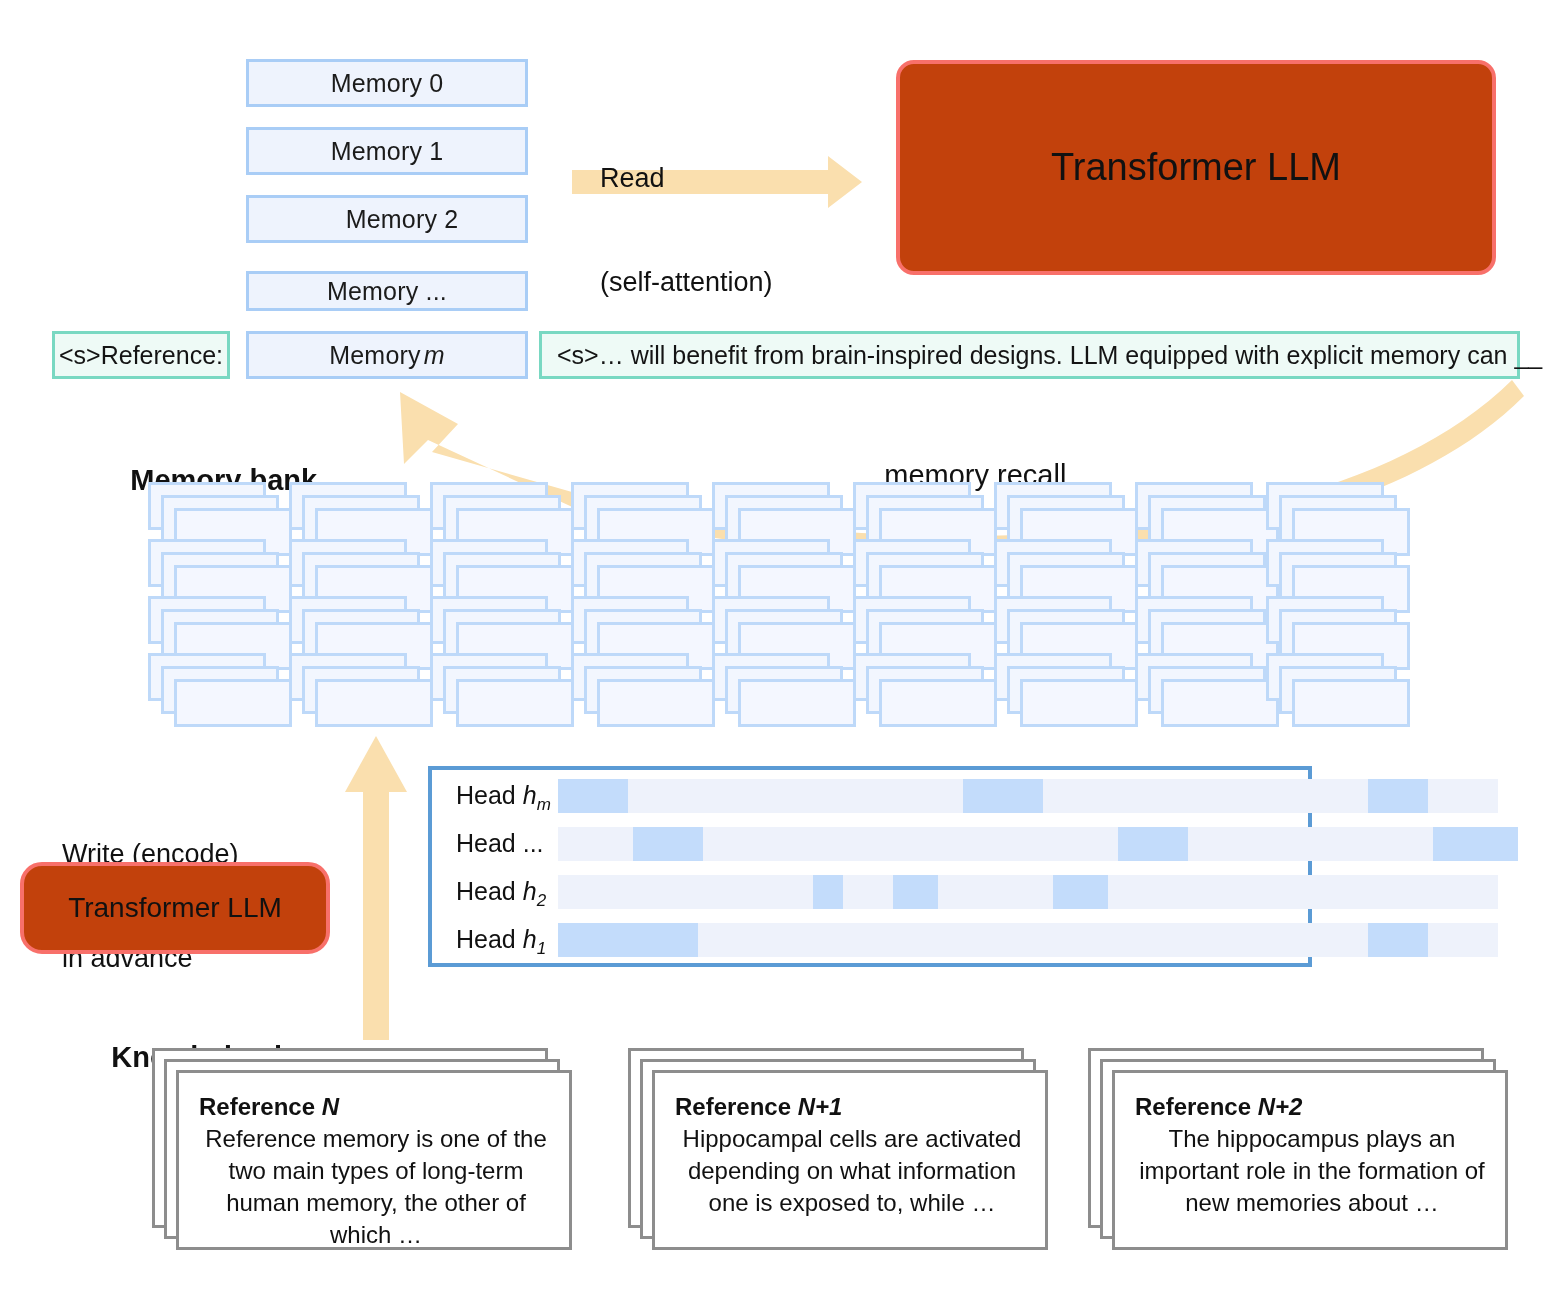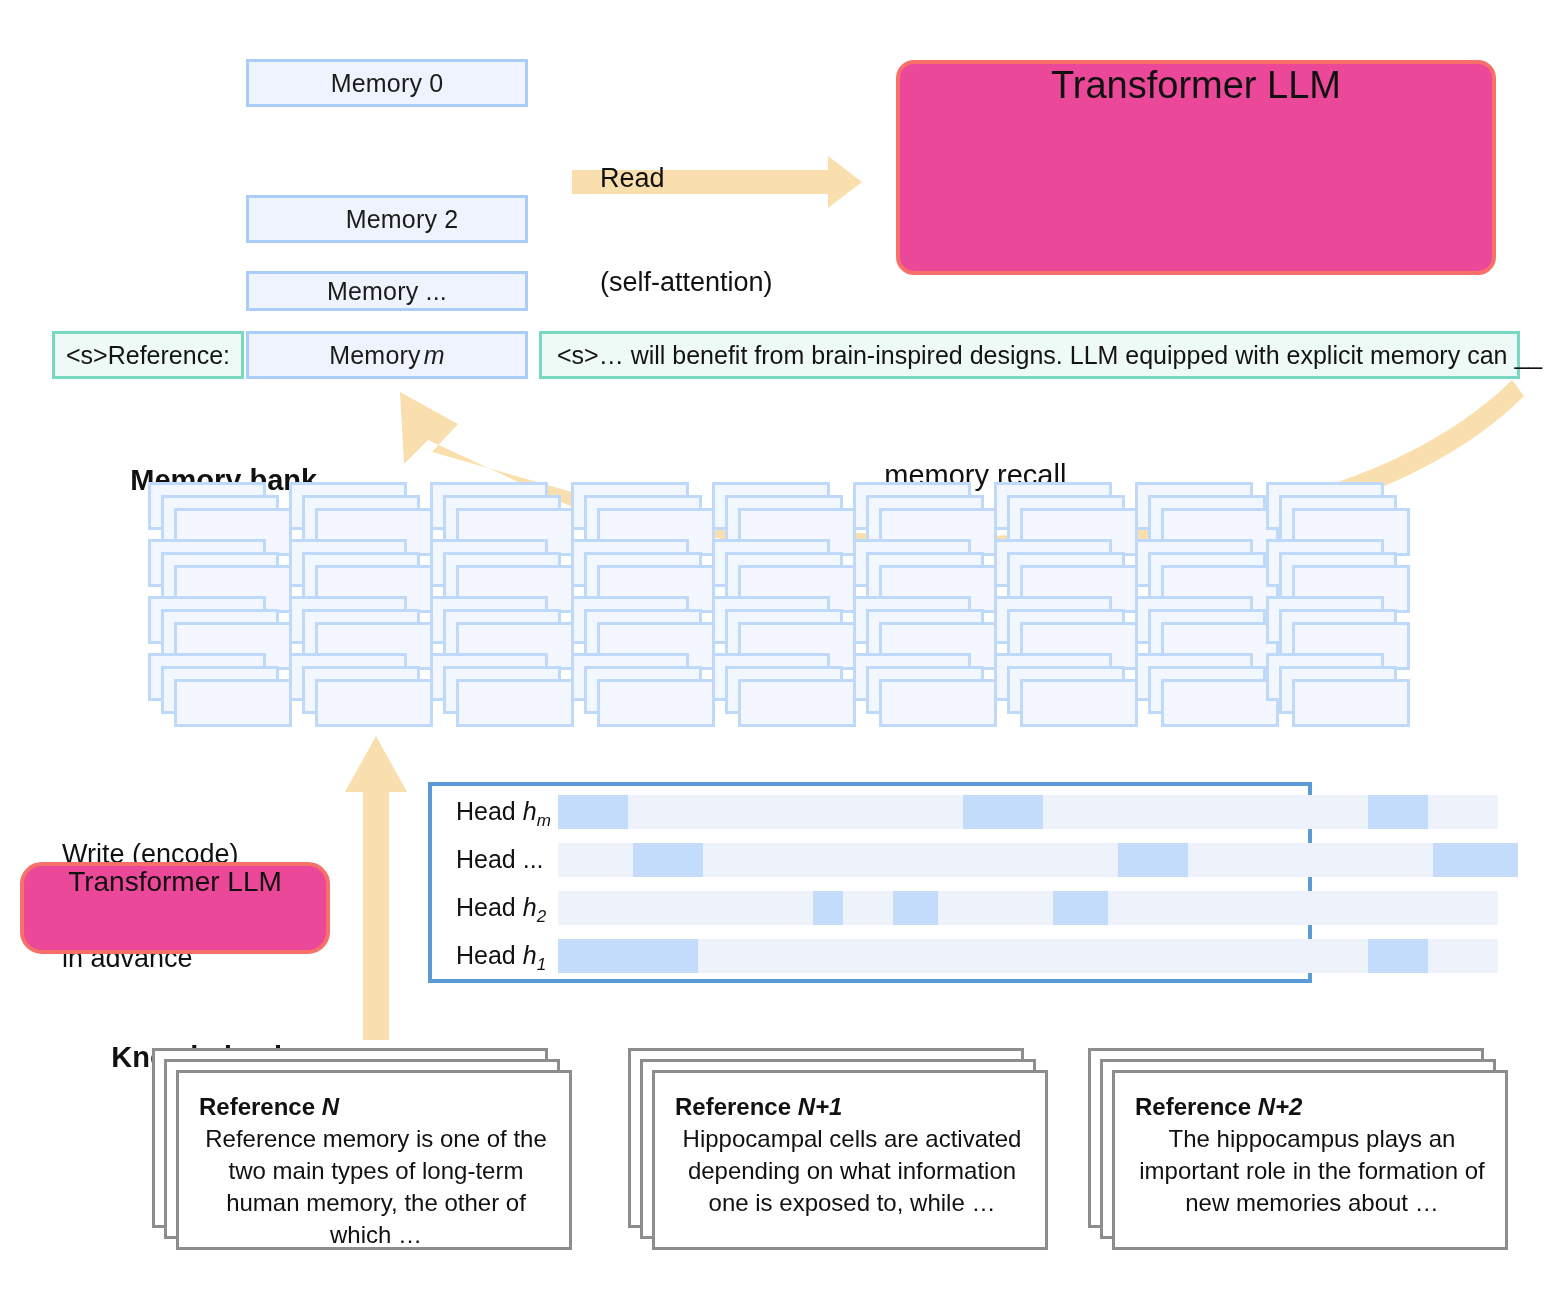--- a/index.html
+++ b/index.html
@@ -53,23 +53,24 @@
     align-items: center;
     font-size: 25px;
     color: #141414;
     white-space: nowrap;
   }
 
   .llm-box {
     position: absolute;
     box-sizing: border-box;
     border: 4px solid #f8706a;
-    background: #ec4899;
+    background: #c2410c;
     border-radius: 18px;
     display: flex;
+    align-items: center;
     justify-content: center;
     color: #111;
   }
   .llm-big { font-size: 38px; }
   .llm-small { font-size: 28px; border-radius: 22px; }
 
   .label {
     position: absolute;
     font-size: 27px;
     color: #111;
@@ -168,32 +169,35 @@
     </g>
 
     <g>
       <path d="M363 1040 L363 792 L345 792 L376 736 L407 792 L389 792 L389 1040 Z" fill="#fadfae"></path>
     </g>
   </svg>
 
   <div class="mem-box" style="left:246px; top:59px; width:282px; height:48px;">
     <span>Memory 0</span>
   </div>
+  <div class="mem-box" style="left:246px; top:127px; width:282px; height:48px;">
+    <span>Memory 1</span>
+  </div>
   <div class="mem-box" style="left:246px; top:195px; width:282px; height:48px;padding-left:30px;">
     <span>Memory 2</span>
   </div>
   <div class="mem-box" style="left:246px; top:263px; width:282px; height:40px;margin-top:8px;">
     <span>Memory ...</span>
   </div>
   <div class="mem-box" style="left:246px; top:331px; width:282px; height:48px;">
     <span>Memory </span>
       <i>m</i>
   </div>
 
-  <div class="green-box" style="left:52px; top:331px; width:192px; height:48px; justify-content:center;">
+  <div class="green-box" style="left:52px; top:331px; width:178px; height:48px; justify-content:center;">
     <span>&lt;s&gt;Reference:</span>
   </div>
   <div class="green-box" style="left:539px; top:331px; width:981px; height:48px; padding-left:15px;">
     <span>&lt;s&gt;… will benefit from brain-inspired designs. LLM equipped with explicit memory can __</span>
   </div>
 
   <div class="label center" style="left:600px; top:92px; width:225px;">
     <div>Read</div>
     <div>(self-attention)</div>
   </div>
@@ -409,21 +413,21 @@
     <span>Knowledge base</span>
   </div>
 
   <div class="label bold" style="left:434px; top:752px; font-size:34px;">
     <span>Explicit memory</span>
   </div>
   <div class="label" style="left:717px; top:760px; font-size:28px;">
     <span>(sparse attention key-values)</span>
   </div>
 
-  <div class="em-panel" style="left:428px; top:782px; width:884px; height:201px;">
+  <div class="em-panel" style="left:428px; top:766px; width:884px; height:201px;">
 
     <div class="em-head" style="left:24px; top:11px;">
       <span>Head </span><em>h</em><sub>m</sub>
     </div>
     <div class="em-track" style="left:126px; top:9px; width:940px;">
       <div class="em-cell" style="left:0px;   width:70px;"></div>
       <div class="em-cell" style="left:405px; width:80px;"></div>
       <div class="em-cell" style="left:810px; width:60px;"></div>
     </div>
 

